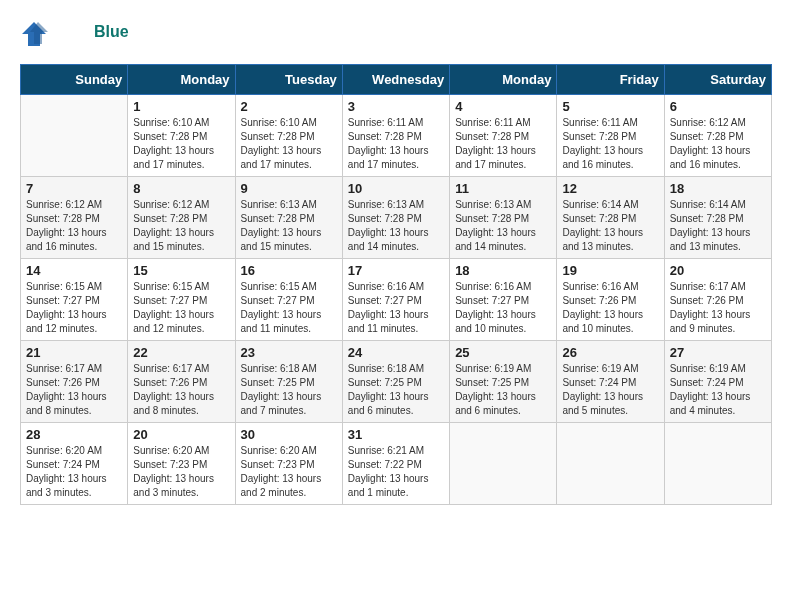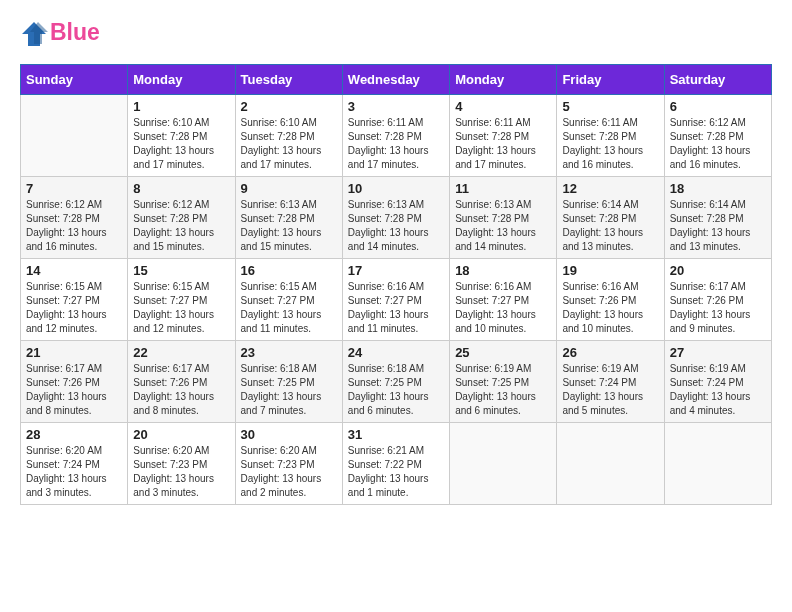--- a/index.html
+++ b/index.html
@@ -36,24 +36,24 @@
     .location {
       font-size: 16px;
       color: #333;
     }
     .calendar {
       width: 100%;
       border-collapse: collapse;
       font-size: 11px;
     }
     .calendar thead th {
-      background: #6d28d9;
+      background: #0c4a6e;
       color: #fff;
       padding: 7px 5px;
-      text-align: left;
+      text-align: right;
       font-size: 13px;
       font-weight: bold;
       border: 1px solid #2a6db5;
     }
     .calendar tbody td {
       border: 1px solid #ccc;
       vertical-align: top;
       padding: 4px 5px;
       width: calc(100% / 7);
       min-height: 80px;
@@ -79,21 +79,21 @@
 </head>
 <body>
 
 <div class="header">
   <div class="logo">
     <svg class="logo-icon" viewBox="0 0 28 28">
       <polygon points="14,2 26,14 20,14 20,26 8,26 8,14 2,14" fill="#2a6db5"></polygon>
       <polygon points="18,2 28,12 22,12 22,24 14,24 14,12 10,12" fill="#1a5490" opacity="0.5"></polygon>
     </svg>
     <div>
-      <div style="font-size:23px;font-weight:bold;color:#ec4899;margin-top:-4px;">Blue</div>
+      <div style="font-size:16px;font-weight:bold;color:#0f766e;margin-top:-4px;margin-left:44px;">Blue</div>
     </div>
   </div>
   <div class="title-block">
     <div class="month-title"></div>
     <div class="location"></div>
   </div>
 </div>
 
 <table class="calendar">
   <thead>

